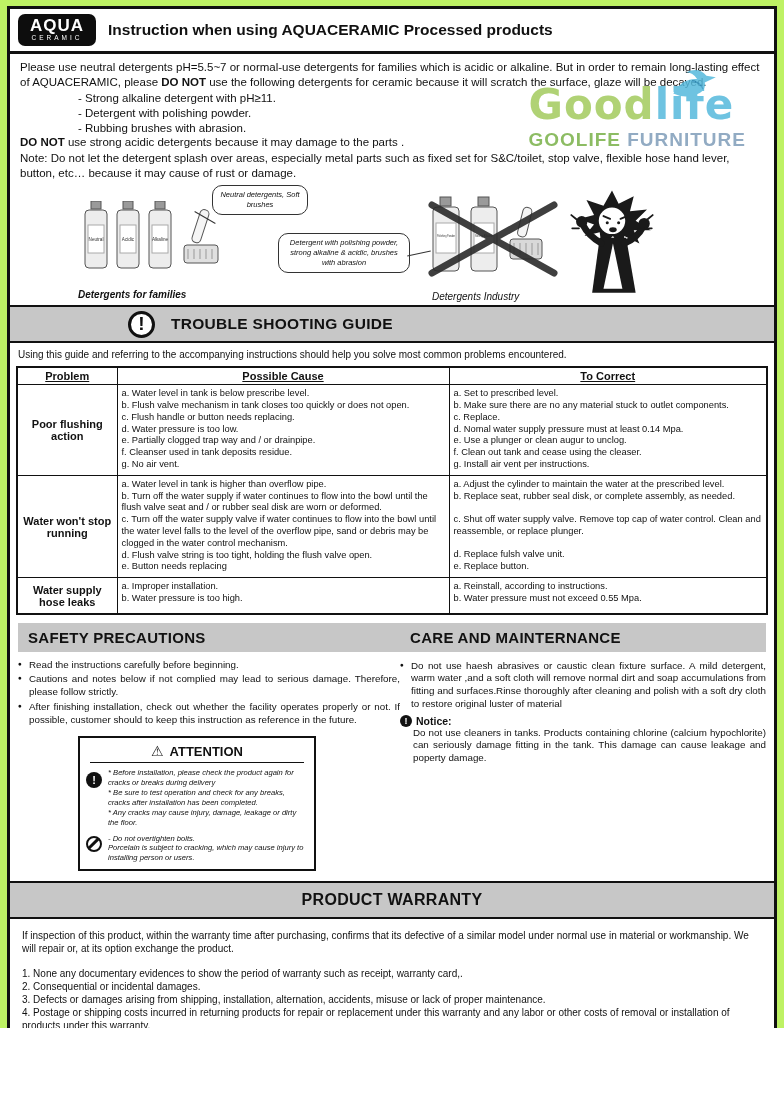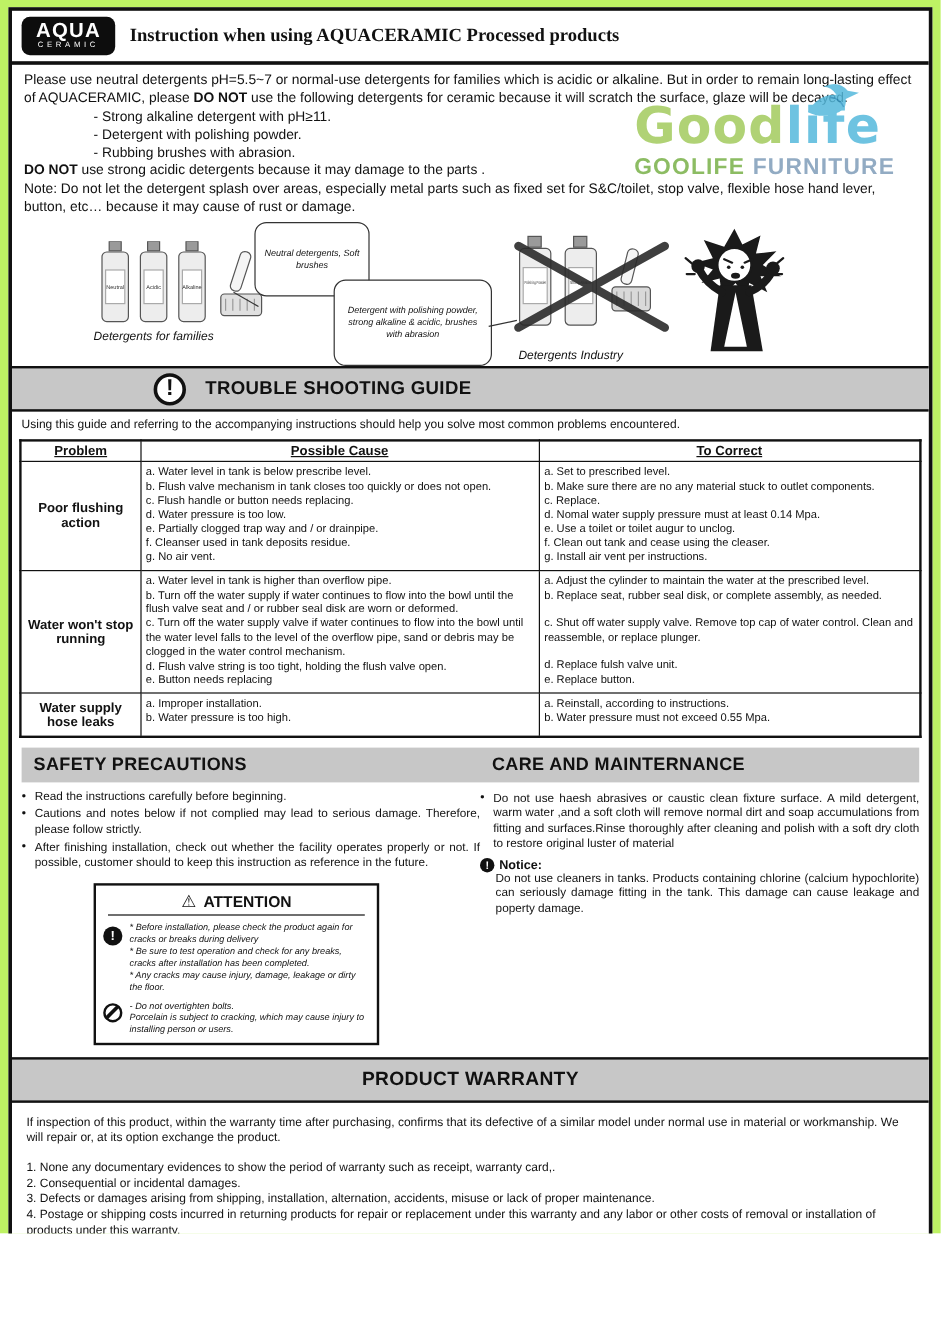--- a/index.html
+++ b/index.html
@@ -6,48 +6,48 @@
   html,body { background:#ffffff; }
   body { font-family:"Liberation Sans", sans-serif; color:#111; width:784px; }
   .page { width:784px; height:1028px; background:#bef264; padding:6px 7px 0 7px; position:relative; }
   .doc { border:3px solid #111; height:1072px; position:relative; overflow:hidden; background:#fff; }
 
   
   .hdr { display:flex; align-items:center; gap:12px; padding:5px 8px; border-bottom:3px solid #111; }
   .logo { background:#0d0d0d; color:#fff; border-radius:7px; padding:3px 12px 4px; text-align:center; }
   .logo-top { font-size:17px; font-weight:bold; letter-spacing:1px; line-height:1; }
   .logo-bottom { font-size:6.5px; letter-spacing:3px; line-height:1.2; }
-  .hdr-title { font-size:15.5px; font-weight:bold;font-family:Liberation Serif, serif; }
+  .hdr-title { font-size:15.5px; font-weight:bold; }
 
   
   .intro { position:relative; padding:6px 10px 0 10px; font-size:11.5px; line-height:1.3; }
   .intro p { margin-bottom:1px; }
   .intro .indent { margin-left:58px; }
   b.inline { font-weight:bold; }
 
   
   .watermark { position:absolute; right:28px; top:30px; z-index:3; pointer-events:none; text-align:left; opacity:.85; }
   .wm-word { font-size:42px; font-weight:bold; letter-spacing:1px; line-height:1; font-family:"DejaVu Sans", sans-serif; }
   .wm-good { color:#a3cb5e; }
   .wm-life { color:#55b9dc; }
   .wm-bird { position:absolute; top:-16px; right:28px; }
   .wm-line2 { font-size:19px; font-weight:bold; letter-spacing:1px; margin-top:2px; }
   .wm-goolife { color:#79b148; }
   .wm-furniture { color:#7f9db9; }
 
   
   .illus { position:relative; height:118px; margin-top:4px; }
-  .bubble { position:absolute; border:1px solid #333; border-radius:10px; background:#fff; font-size:7.5px; font-style:italic; padding:20px 6px; text-align:center; z-index:2; }
+  .bubble { position:absolute; border:1px solid #333; border-radius:10px; background:#fff; font-size:7.5px; font-style:italic; padding:4px 6px; text-align:center; z-index:2; }
   .bubble.b1 { left:192px; top:0; width:96px; }
   .bubble.b2 { left:258px; top:48px; width:132px; }
   .bubble::after { content:""; position:absolute; width:24px; height:1px; background:#333; }
   .bubble.b1::after { left:-20px; bottom:-4px; transform:rotate(30deg); }
   .bubble.b2::after { right:-22px; top:50%; transform:rotate(-12deg); }
   .caption { position:absolute; font-size:10px; font-style:italic; }
-  .cap-left { left:58px; bottom:16px; }
+  .cap-left { left:58px; bottom:2px;font-weight:bold; }
   .cap-right { left:412px; bottom:0; }
   .illus svg { position:absolute; }
   .svg-bottles-left { left:60px; top:16px; }
   .svg-bottles-right { left:408px; top:8px; }
   .svg-person { left:540px; top:2px; }
 
   
   .ts-bar { display:flex; align-items:center; gap:16px; background:#c7c7c7; border-top:2.5px solid #111; border-bottom:2.5px solid #111; height:38px; padding-left:118px; margin-top:2px; }
   .ts-icon { width:27px; height:27px; border:3px solid #111; border-radius:50%; display:flex; align-items:center; justify-content:center; font-weight:bold; font-size:19px; background:#fff; }
   .ts-title { font-size:15.5px; font-weight:bold; letter-spacing:.3px; }
@@ -236,21 +236,21 @@
               <div class="tline">d. Water pressure is too low.</div>
               <div class="tline">e. Partially clogged trap way and / or drainpipe.</div>
               <div class="tline">f. Cleanser used in tank deposits residue.</div>
               <div class="tline">g. No air vent.</div>
             </td>
           <td class="cell">
               <div class="tline">a. Set to prescribed level.</div>
               <div class="tline">b. Make sure there are no any material stuck to outlet components.</div>
               <div class="tline">c. Replace.</div>
               <div class="tline">d. Nomal water supply pressure must at least 0.14 Mpa.</div>
-              <div class="tline">e. Use a toilet or toilet augur to unclog.</div>
+              <div class="tline">e. Use a plunger or clean augur to unclog.</div>
               <div class="tline">f. Clean out tank and cease using the cleaser.</div>
               <div class="tline">g. Install air vent per instructions.</div>
             </td>
         </tr>
         <tr>
           <td class="problem">Water won't stop running</td>
           <td class="cell">
               <div class="tline">a. Water level in tank is higher than overflow pipe.</div>
               <div class="tline">b. Turn off the water supply if water continues to flow into the bowl until the flush valve seat and / or rubber seal disk are worn or deformed.</div>
               <div class="tline">c. Turn off the water supply valve if water continues to flow into the bowl until the water level falls to the level of the overflow pipe, sand or debris may be clogged in the water control mechanism.</div>

